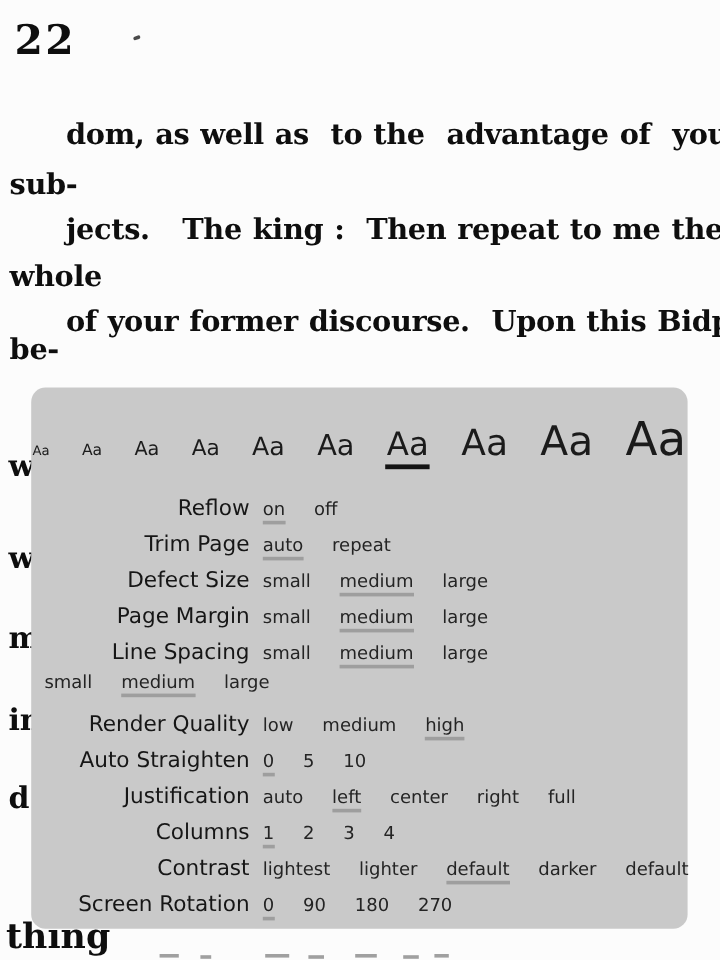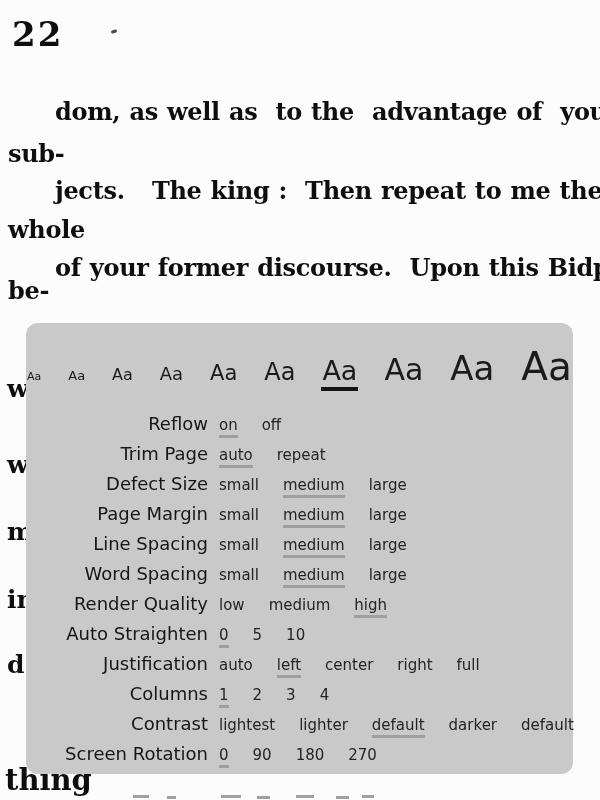--- a/index.html
+++ b/index.html
@@ -139,21 +139,20 @@
       </div>
       <div class="setting-row">
         <span class="row-label">Page Margin</span>
         <span class="row-options"><span class="option">small</span><span class="option selected">medium</span><span class="option">large</span></span>
       </div>
       <div class="setting-row">
         <span class="row-label">Line Spacing</span>
         <span class="row-options"><span class="option">small</span><span class="option selected">medium</span><span class="option">large</span></span>
       </div>
       <div class="setting-row">
-        <span class="row-label">Word Spacing</span>
         <span class="row-options"><span class="option">small</span><span class="option selected">medium</span><span class="option">large</span></span>
       </div>
       <div class="setting-row">
         <span class="row-label">Render Quality</span>
         <span class="row-options"><span class="option">low</span><span class="option">medium</span><span class="option selected">high</span></span>
       </div>
       <div class="setting-row">
         <span class="row-label">Auto Straighten</span>
         <span class="row-options"><span class="option selected">0</span><span class="option">5</span><span class="option">10</span></span>
       </div>

